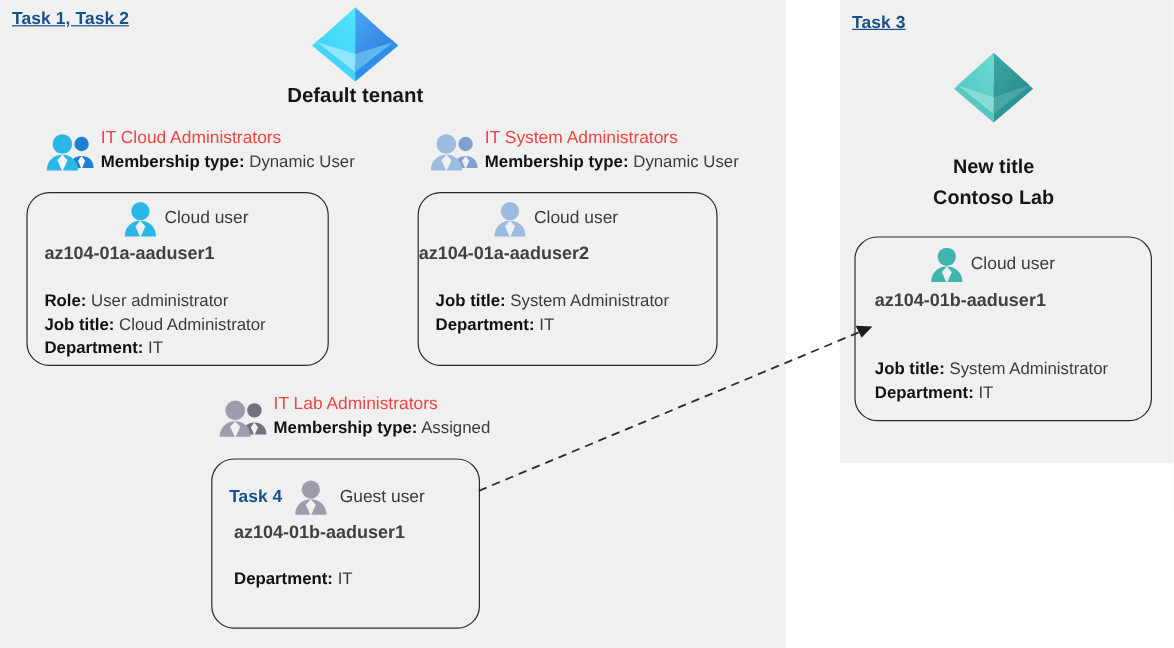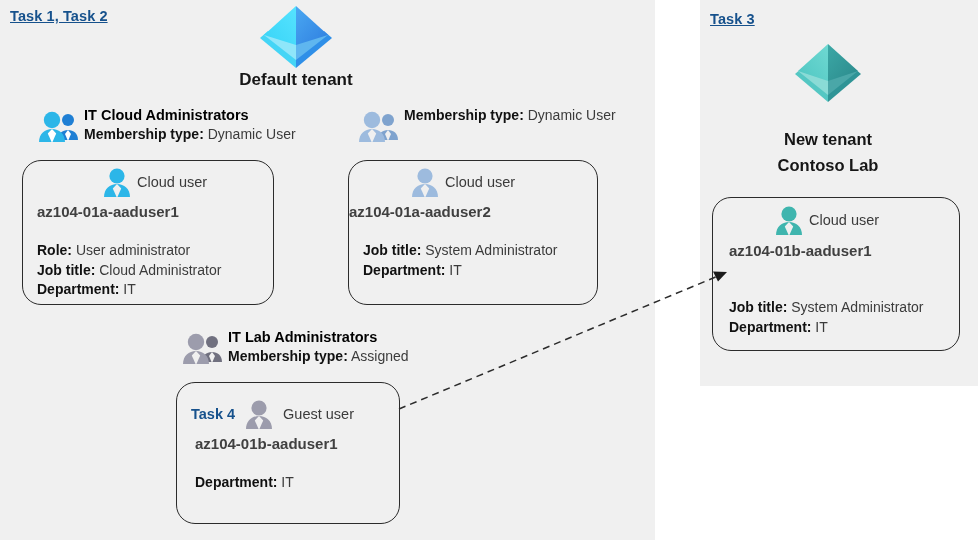--- a/index.html
+++ b/index.html
@@ -29,21 +29,21 @@
     position:absolute;
     font-weight:bold;
     color:#161616;
     white-space:nowrap;
     text-align:center;
   }
 
   
   .group{position:absolute;}
   .group .g-title{
-    font-weight:bold;font-size:14.5px;color:#000000;white-space:nowrap;
+    font-weight:normal;font-size:14.5px;color:#ef4444;white-space:nowrap;
     line-height:19px;
   }
   .group .g-sub{
     font-size:14px;color:#3b3b3b;white-space:nowrap;line-height:19px;
   }
   .group .g-sub b{color:#111;font-weight:bold;}
 
   
   .card{
     position:absolute;
@@ -131,21 +131,21 @@
       </linearGradient>
     </defs>
     <polygon points="35,62 2,34 9,28 35,49" fill="#54c7c3"></polygon>
     <polygon points="35,62 68,34 61,28 35,49" fill="#2f9496"></polygon>
     <polygon points="35,55 5,31 35,31" fill="#8adbd6"></polygon>
     <polygon points="35,55 65,31 35,31" fill="#4aa7a8"></polygon>
     <polygon points="35,4 5,31 35,41" fill="url(#tl2)"></polygon>
     <polygon points="35,4 65,31 35,41" fill="url(#tr2)"></polygon>
   </svg>
 </span>
-<div class="tenant-name" style="left:728px;top:126px;width:200px;font-size:16.5px;line-height:26px;">New  tenant</div>
+<div class="tenant-name" style="left:728px;top:126px;width:200px;font-size:16.5px;line-height:26px;">New  title</div>
 <div class="tenant-name" style="left:728px;top:152px;width:200px;font-size:16.5px;line-height:26px;text-align:center;">Contoso Lab</div>
 
 <div class="group" style="left:38px;top:106px;">
   <span class="icon icon-abs" style="left:0px;top:4px;">
     <svg width="42" height="34" viewBox="0 0 42 34">
       <circle cx="30" cy="10" r="6" fill="#1f7fd4"></circle>
       <path d="M20 30c0-6.4 4.4-10 10-10s10 3.6 10 10z" fill="#1f7fd4"></path>
       <path d="M30 20l-3 4 3 7 3-7z" fill="#ffffff"></path>
       <circle cx="14" cy="10" r="8.2" fill="#2cb6e8"></circle>
       <path d="M1 32c0-8 5.8-13 13-13s13 5 13 13z" fill="#2cb6e8"></path>
@@ -191,20 +191,21 @@
   <span class="icon icon-abs" style="left:0px;top:4px;">
     <svg width="42" height="34" viewBox="0 0 42 34">
       <circle cx="30" cy="10" r="6" fill="#7fa3ce"></circle>
       <path d="M20 30c0-6.4 4.4-10 10-10s10 3.6 10 10z" fill="#7fa3ce"></path>
       <path d="M30 20l-3 4 3 7 3-7z" fill="#f0f0f0"></path>
       <circle cx="14" cy="10" r="8.2" fill="#9dbbde"></circle>
       <path d="M1 32c0-8 5.8-13 13-13s13 5 13 13z" fill="#9dbbde"></path>
       <path d="M14 19l-4.2 4.6L14 33l4.2-9.4z" fill="#f0f0f0"></path>
     </svg>
   </span>
+  <div class="g-title" style="margin-left:46px;">IT System Administrators</div>
   <div class="g-sub" style="margin-left:46px;">
     <b>Membership type:</b>
     <span>Dynamic User</span>
   </div>
 </div>
 
 <div class="card" style="left:348px;top:160px;width:250px;height:145px;">
   <div class="card-head" style="left:62px;top:6px;">
     <span class="icon">
       <svg width="28" height="30" viewBox="0 0 28 30">

